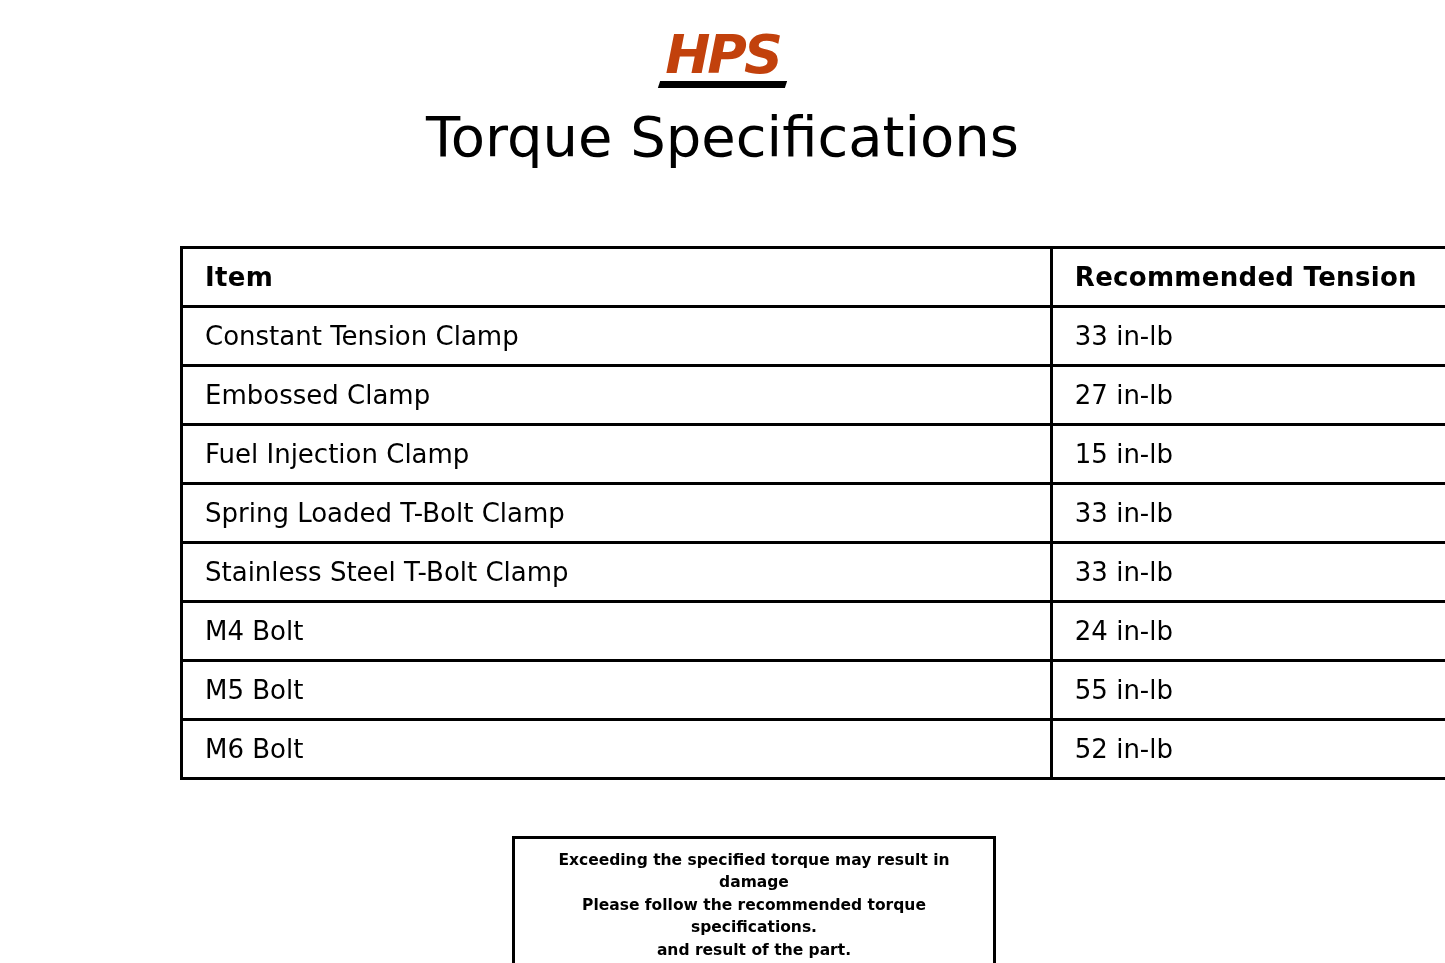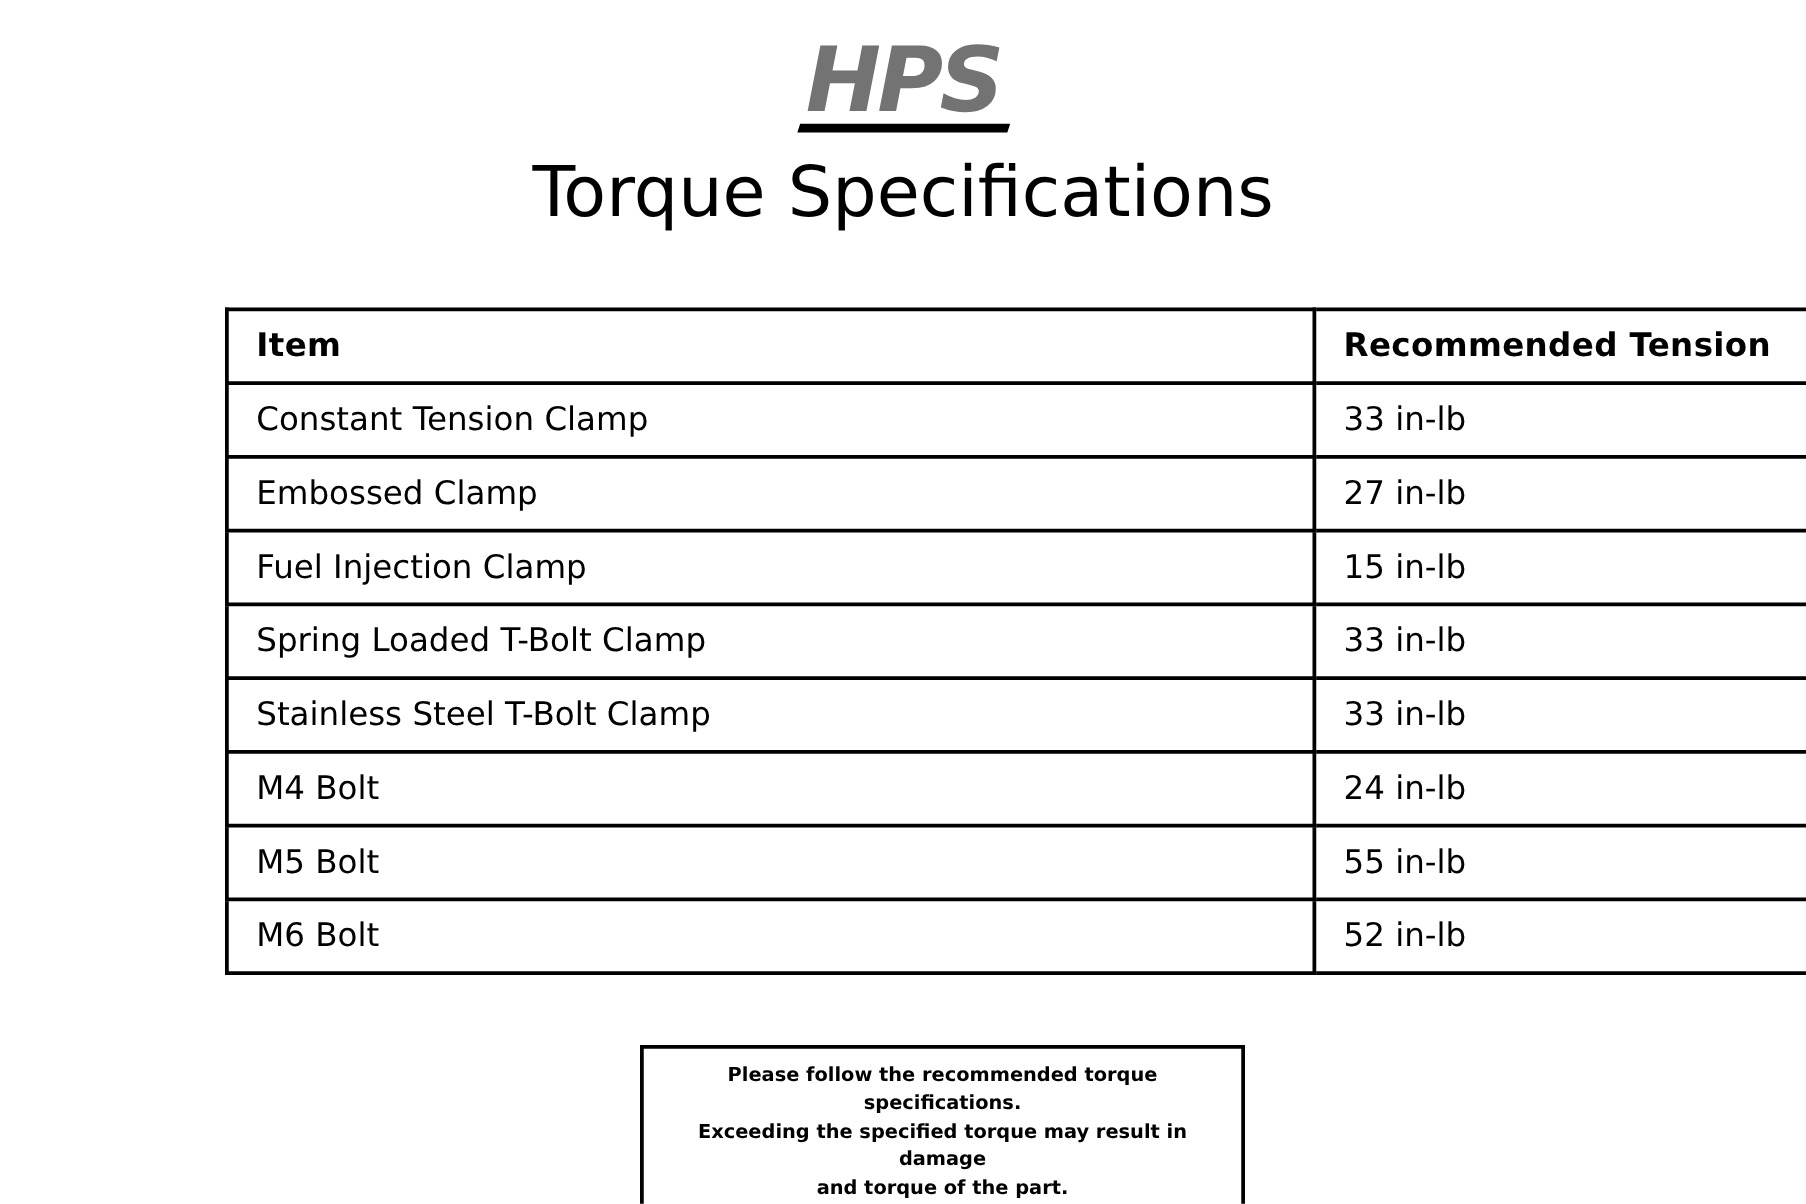--- a/index.html
+++ b/index.html
@@ -21,24 +21,24 @@
     width: 100%;
     display: flex;
     justify-content: center;
     padding-top: 28px;
     box-sizing: border-box;
   }
   .logo-text {
     font-family: "DejaVu Sans", sans-serif;
     font-weight: bold;
     font-style: italic;
-    font-size: 72px;
+    font-size: 54px;
     letter-spacing: -3px;
     line-height: 1;
-    color: #737373;
+    color: #c2410c;
     position: relative;
     padding: 0 6px 8px 6px;
   }
   .logo-underline {
     position: absolute;
     left: 0;
     right: 0;
     bottom: 2px;
     height: 7px;
     background: #000;
@@ -157,16 +157,16 @@
       </tr>
       <tr>
         <td>M6 Bolt</td>
         <td>52 in-lb</td>
       </tr>
     </tbody>
   </table>
 </div>
 
 <div class="note-box">
+  <span class="note-line">Exceeding the specified torque may result in damage</span>
   <span class="note-line">Please follow the recommended torque specifications.</span>
-  <span class="note-line">Exceeding the specified torque may result in damage</span>
-  <span class="note-line">and torque of the part.</span>
+  <span class="note-line">and result of the part.</span>
 </div>
 
 </body></html>

